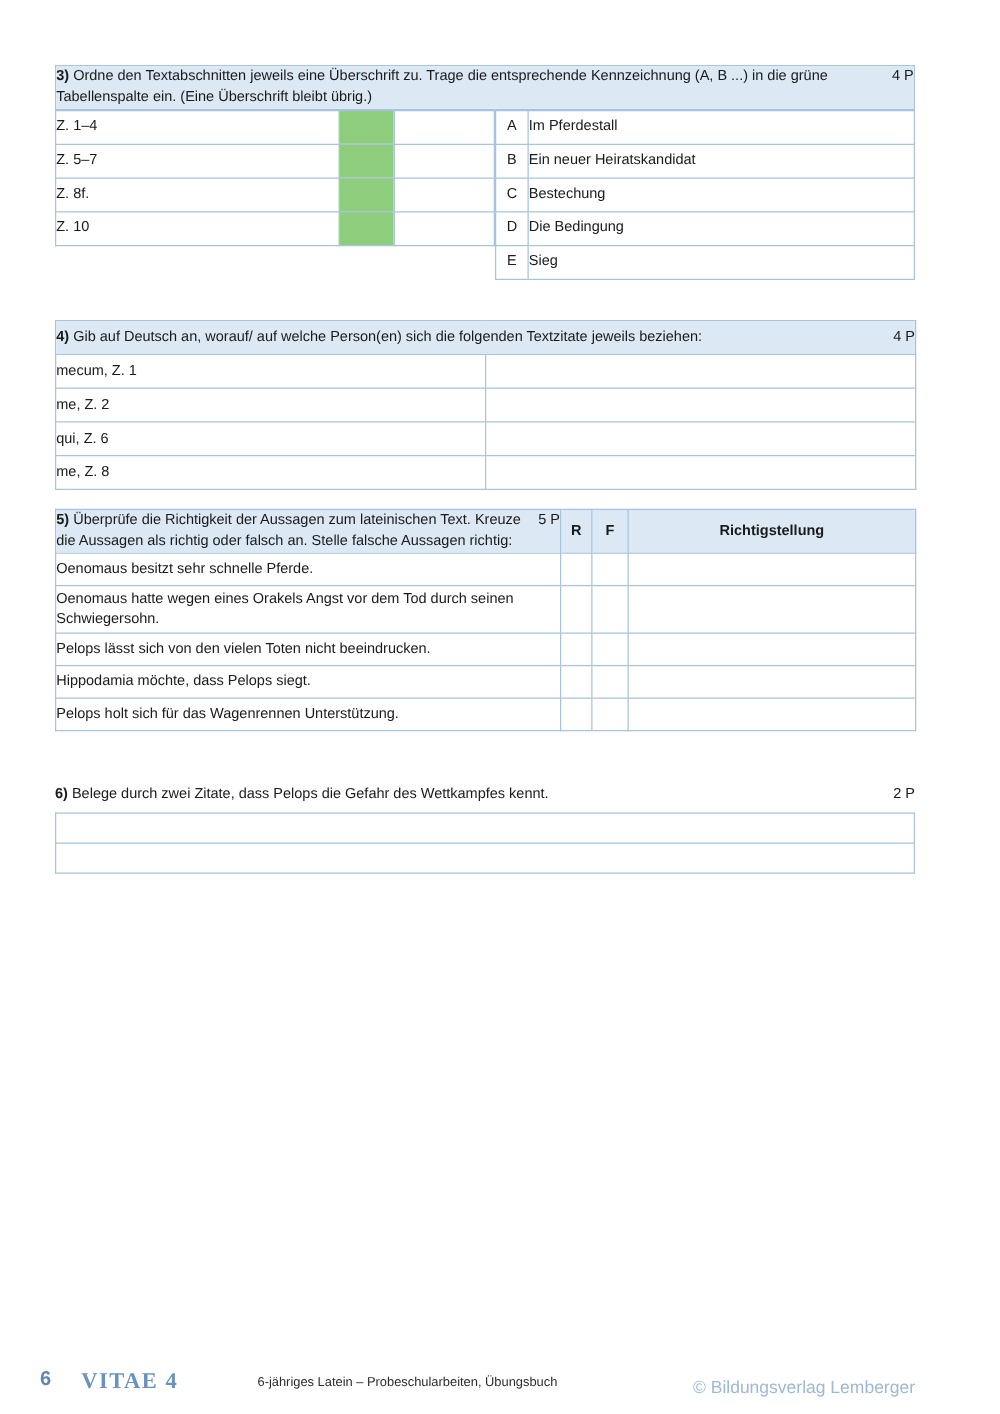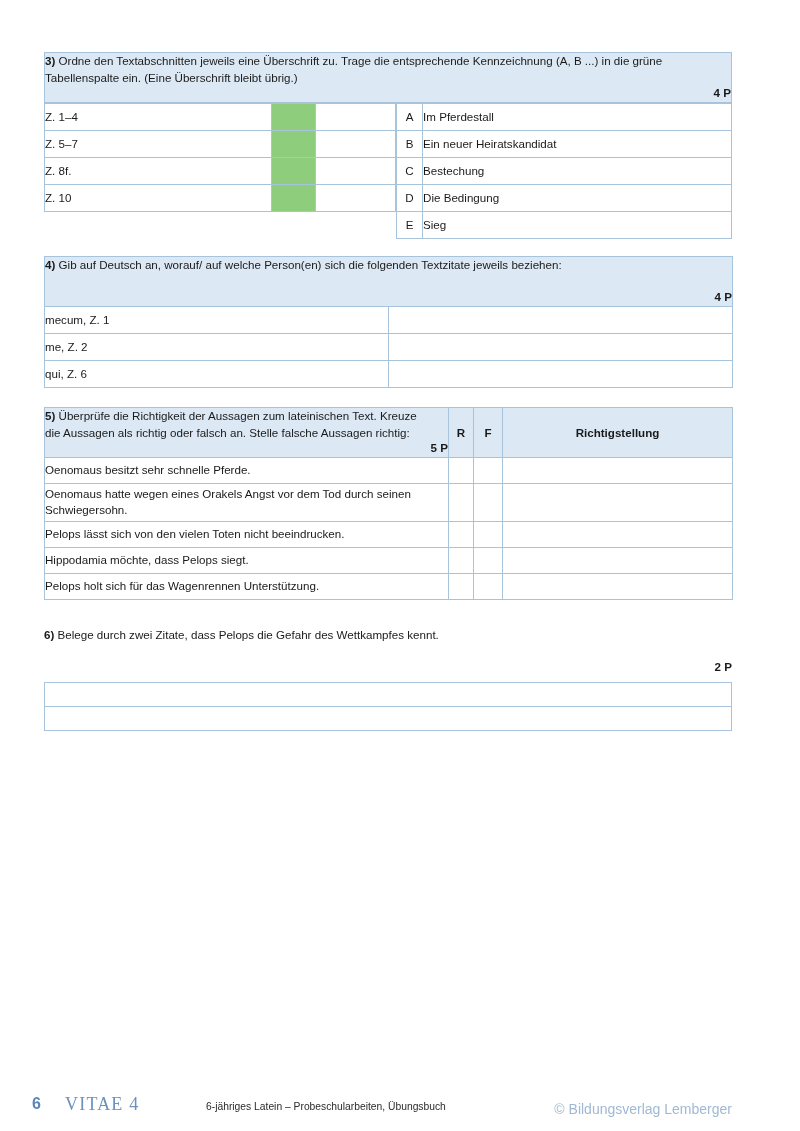--- a/index.html
+++ b/index.html
@@ -39,23 +39,22 @@
     border: 1px solid #a8c4dd;
     padding: 6px 8px 6px 9px;
     font-size: 11.6px;
     line-height: 1.45;
     color: #1a1a1a;
     position: relative;
   }
   .hdr-cell b { font-weight: bold; }
   .points {
     float: right;
-    font-weight: bold;
+    font-weight: normal;
     margin-left: 10px;
-    margin-top: 32px;
   }
   .cell-pad {
     padding: 6px 9px;
     font-size: 11.6px;
     line-height: 1.4;
   }
   .green-cell {
     background: #8ecd7b !important;
     border-left: 1px solid #a8c4dd;
     border-right: 1px solid #a8c4dd;
@@ -162,20 +161,21 @@
     font-family: "Liberation Sans", sans-serif;
   }
   .foot-series {
     position: absolute;
     left: 65px;
     top: 1px;
     font-size: 18px;
     letter-spacing: 1.2px;
     color: #6a92bd;
     font-family: "Liberation Serif", serif;
+    font-weight: bold;
   }
   .foot-sub {
     position: absolute;
     left: 158px;
     top: 8px;
     font-size: 10.3px;
     color: #2b2b2b;
     padding-left: 48px;
   }
   .foot-copy {
@@ -275,20 +275,24 @@
         <tr>
           <td class="cell-pad">mecum, Z. 1</td>
           <td class="cell-pad"></td>
         </tr>
         <tr>
           <td class="cell-pad">me, Z. 2</td>
           <td class="cell-pad"></td>
         </tr>
         <tr>
           <td class="cell-pad">qui, Z. 6</td>
+          <td class="cell-pad"></td>
+        </tr>
+        <tr>
+          <td class="cell-pad">me, Z. 8</td>
           <td class="cell-pad"></td>
         </tr>
       </tbody>
     </table>
   </section>
 
   <section id="ex5">
     <table class="ws-table" style="width:688px">
       <colgroup>
           <col class="c5-stmt">

